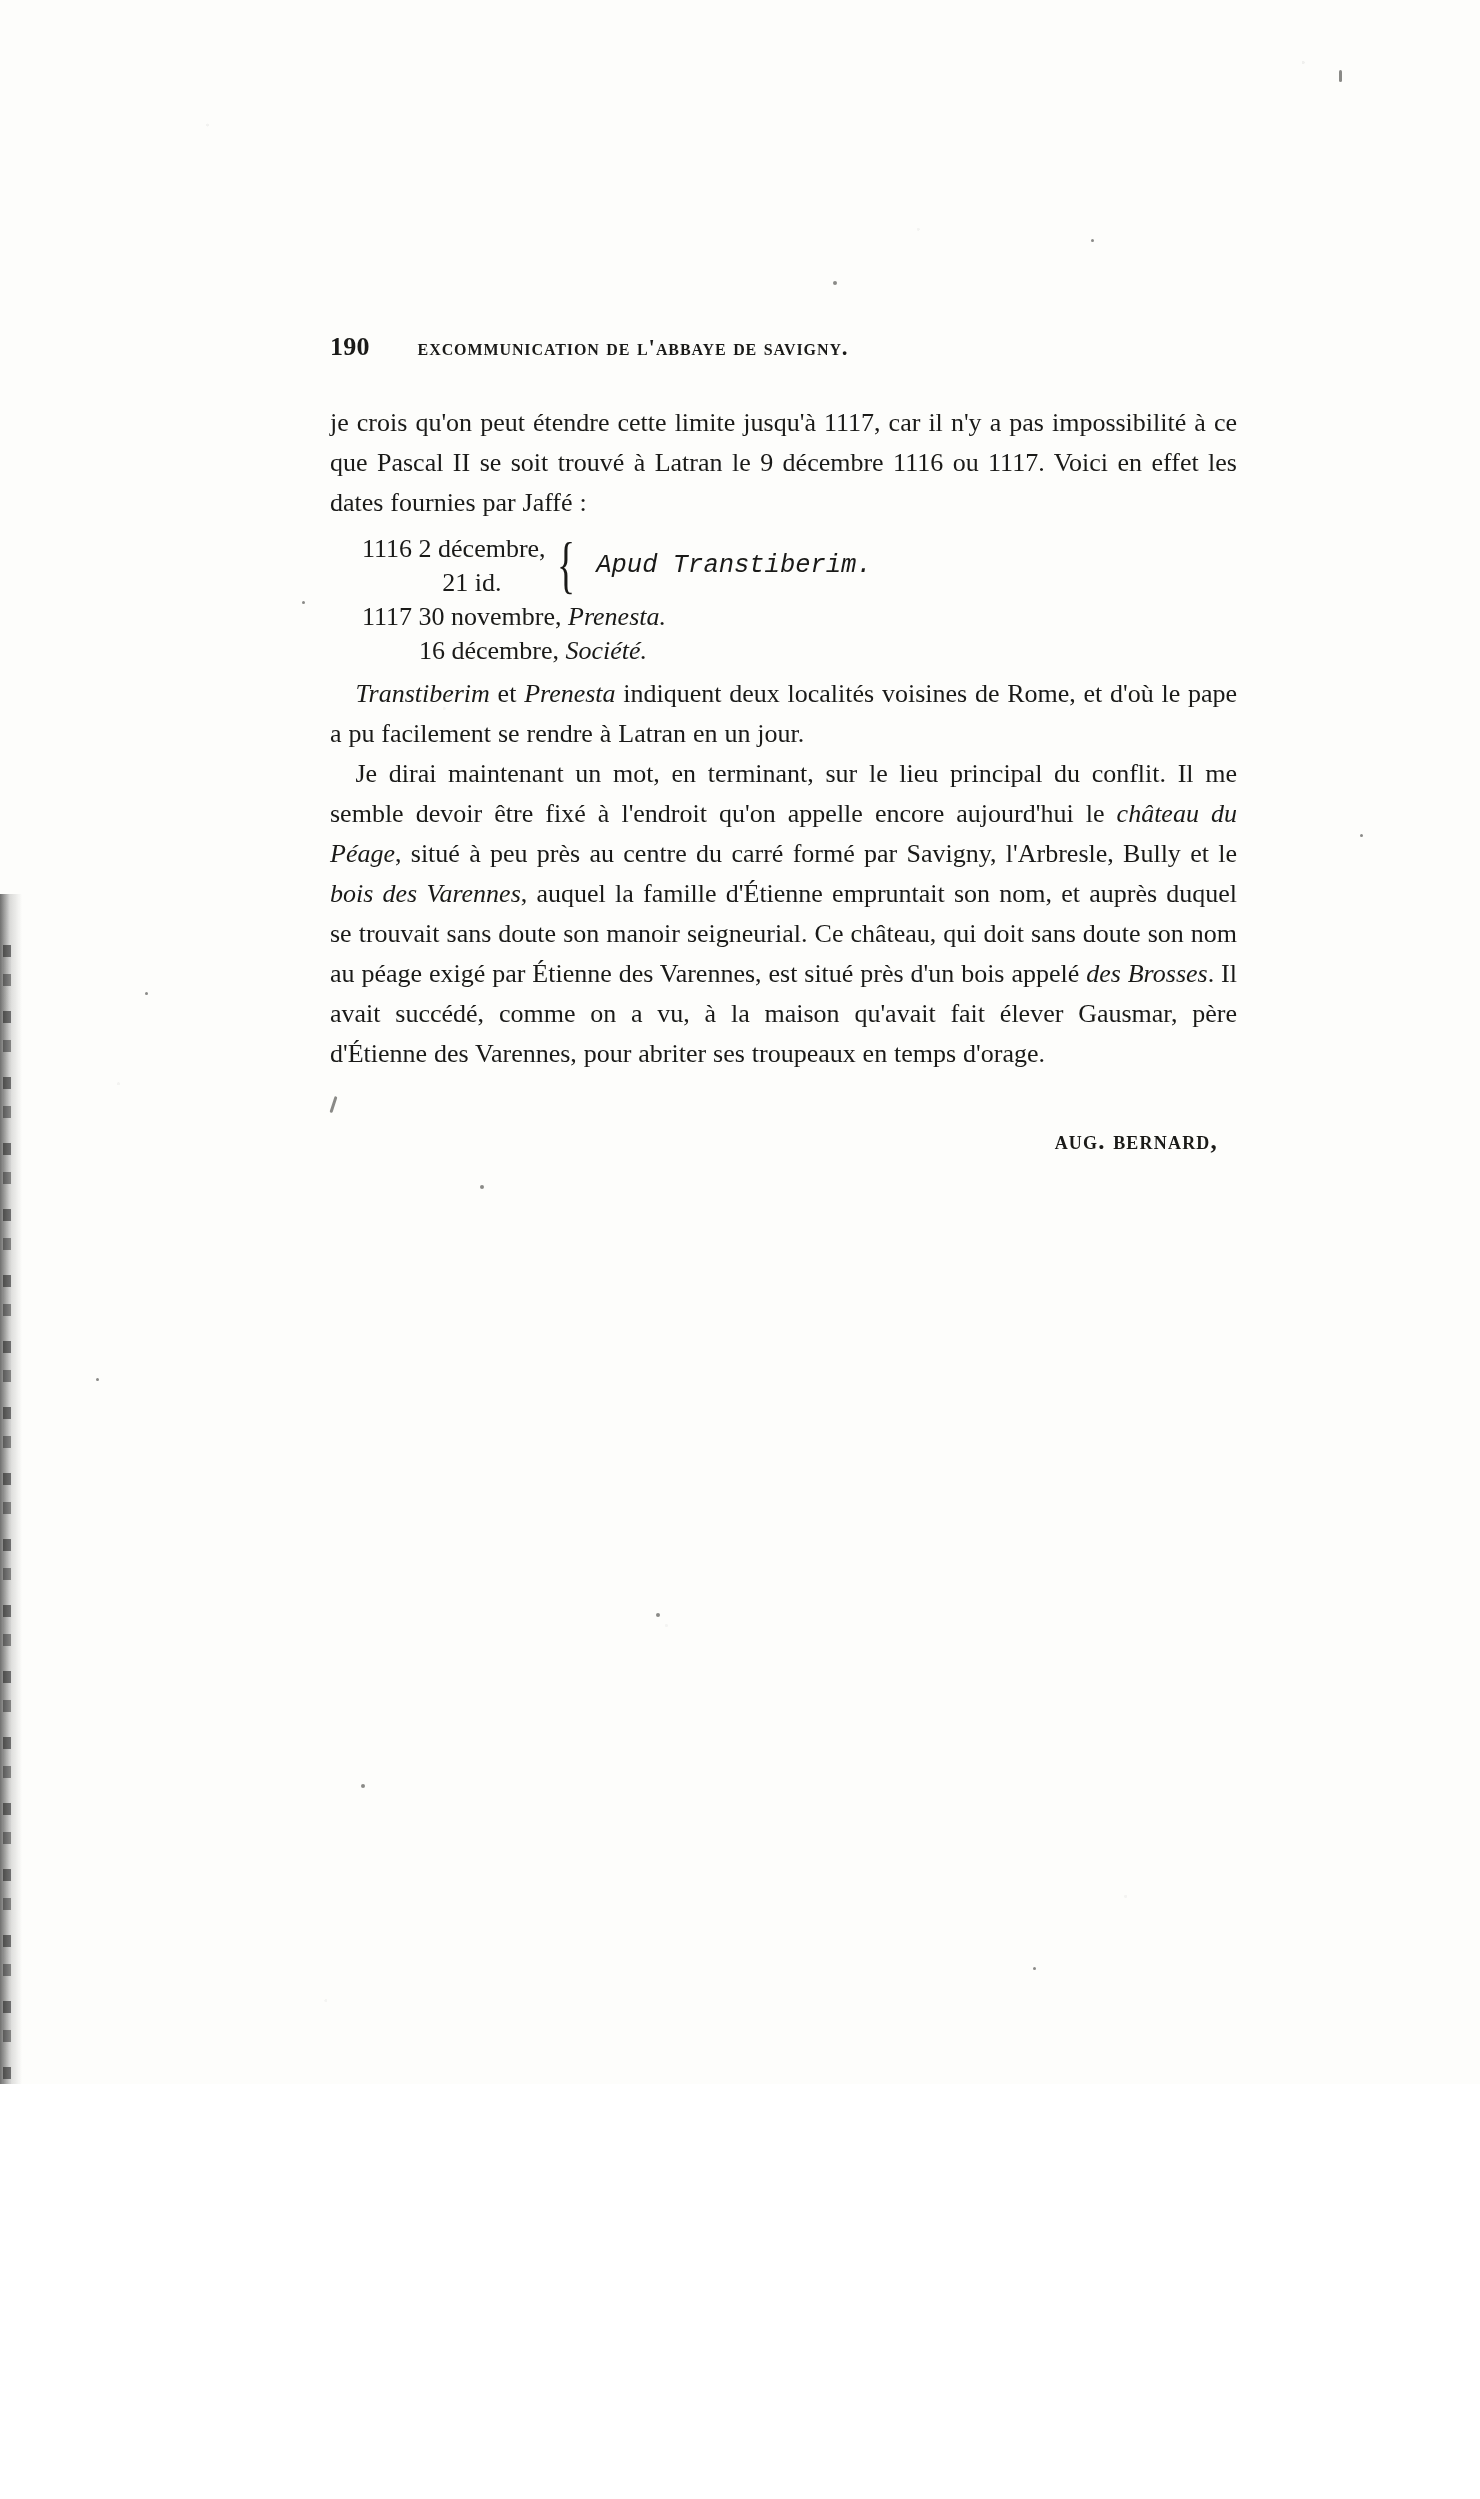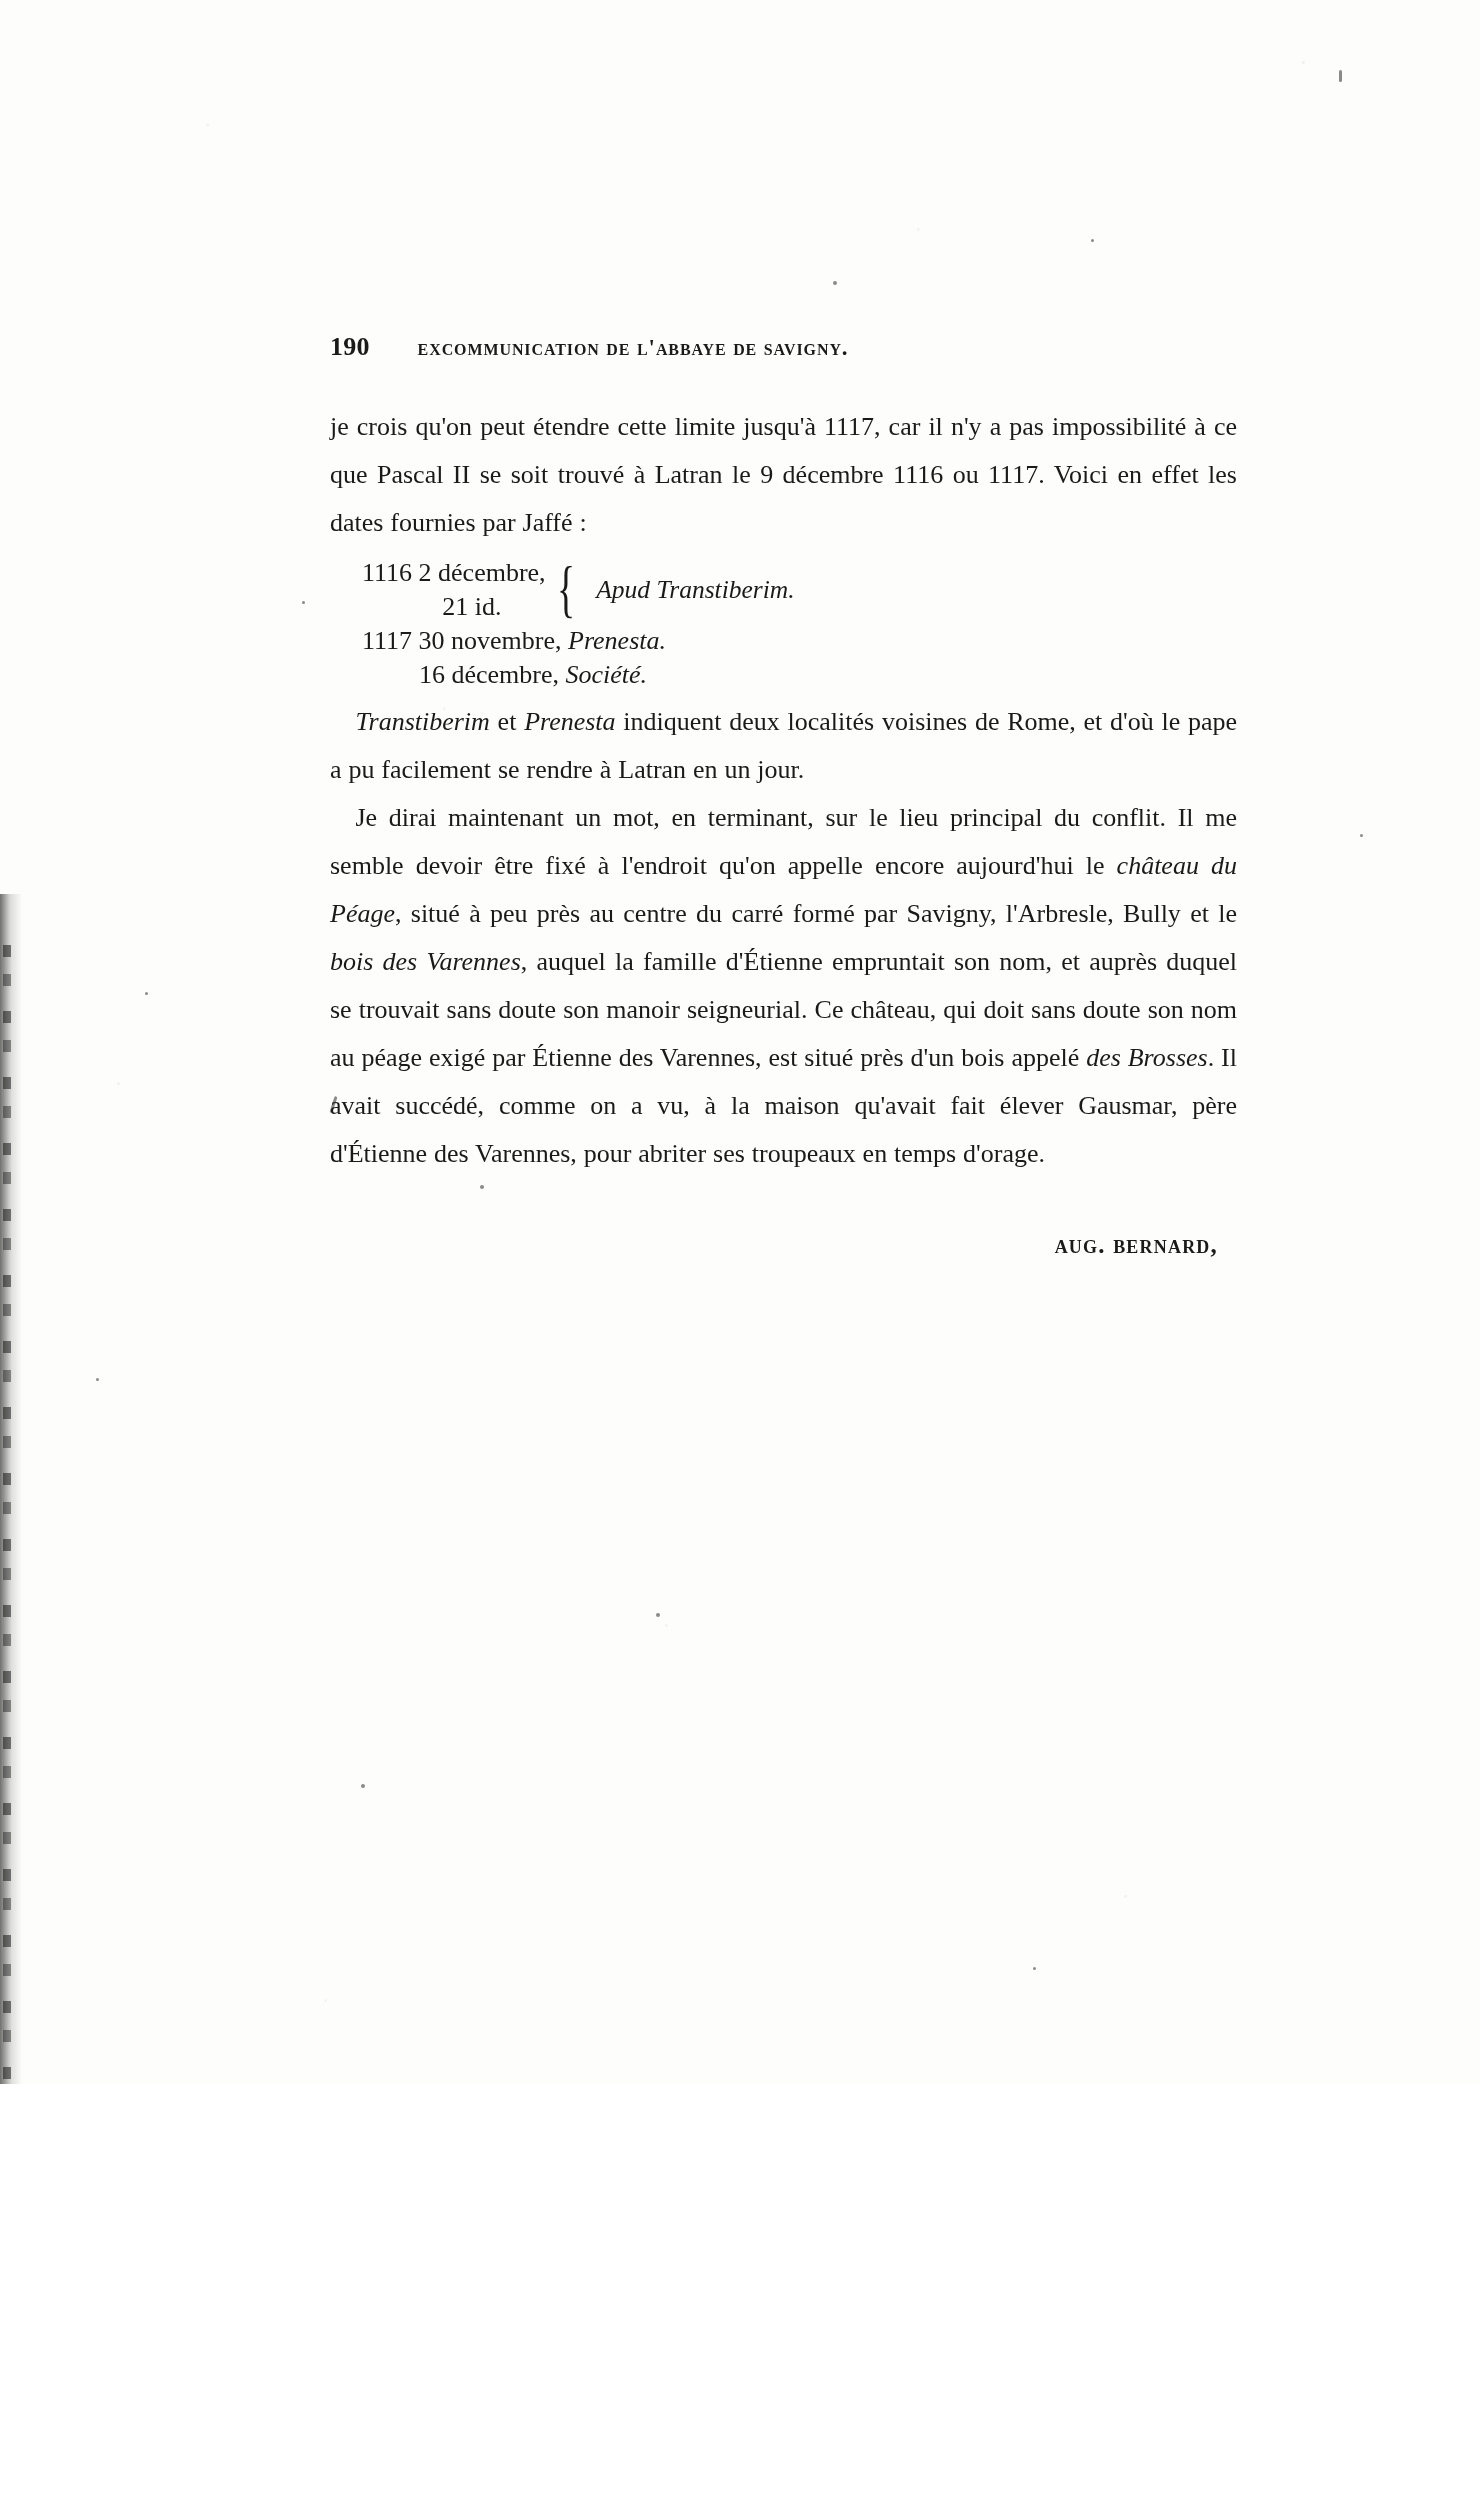--- a/index.html
+++ b/index.html
@@ -88,21 +88,21 @@
   .head-title {
     font-variant: small-caps;
     text-transform: lowercase;
     font-size: 23px;
     letter-spacing: 0.9px;
     font-weight: 700;
   }
   p.body {
     margin: 0 0 0 0;
     font-size: 26px;
-    line-height: 48px;
+    line-height: 40px;
     text-align: justify;
     text-justify: inter-word;
     word-spacing: 0.4px;
     hyphens: manual;
   }
   p.body.indent {
     text-indent: 25.5px;
   }
   p.body + p.body {
     margin-top: 0;
@@ -133,20 +133,21 @@
     line-height: 0.62;
     margin: 0 15.3px 0 5.1px;
     font-family: "Liberation Serif", serif;
     transform: scaleX(0.6);
     display: inline-block;
   }
   .apud {
     font-style: italic;
     font-size: 25.5px;
     white-space: nowrap;
+    font-family: Liberation Mono, monospace;
   }
   .dates .line {
     margin-left: 32px;
     white-space: nowrap;
   }
   .dates .line.sub {
     margin-left: 89px;
   }
   .signature {
     margin-top: 53px;

